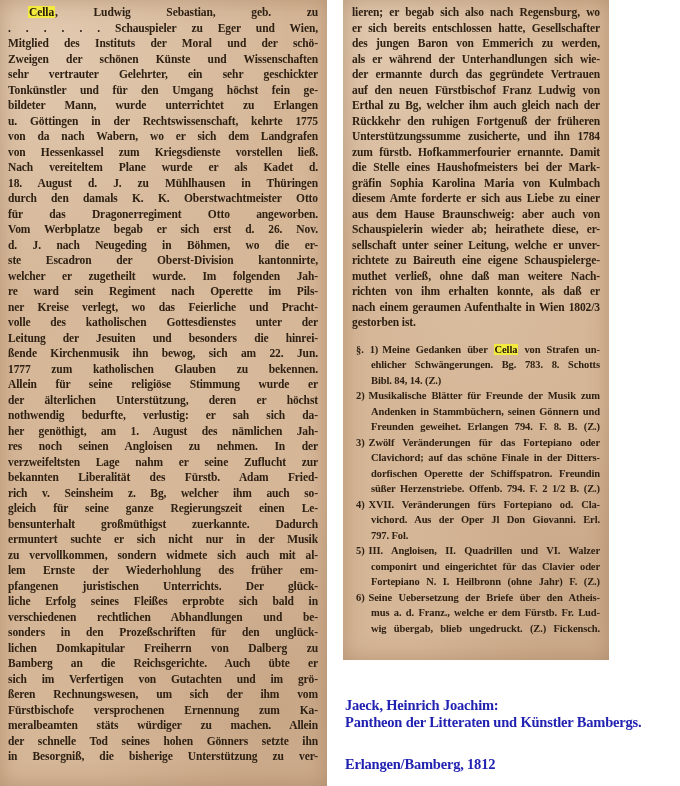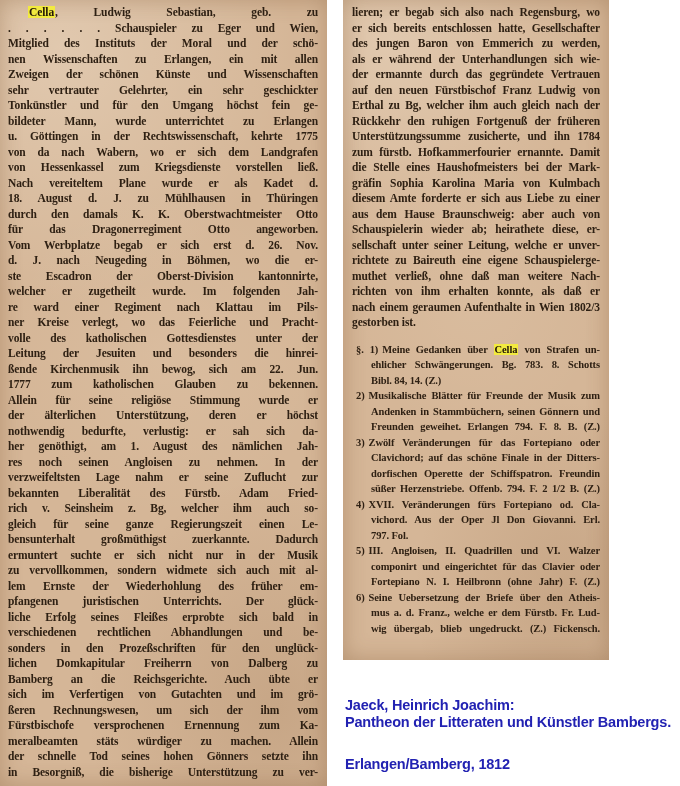--- a/index.html
+++ b/index.html
@@ -34,49 +34,48 @@
   }
   .tl.noj{text-align-last:left;}
   .tl.indent{padding-left:20px;}
   .bib{margin-top:11px;}
   .bib .tl{font-size:10.5px;padding-left:19px;}
   .bib .tl.first{padding-left:4px;}
   .bib-label{padding-right:4px;}
   .hl{background:var(--hl);color:#211607;padding:0 1px;}
   .caption{
     position:absolute;left:345px;top:697px;width:330px;
-    font-family:Liberation Sans, sans-serif;font-weight:700;
+    font-family:Liberation Serif, serif;font-weight:700;
     font-size:14.5px;line-height:17px;color:var(--blue);letter-spacing:-0.2px;
   }
   .caption .l3{margin-top:25px;}
 </style>
 </head>
 <body>
 
 <div class="strip strip-left" id="leftCol">
     <div class="tl indent"><span class="hl">Cella</span>, Ludwig Sebastian, geb. zu</div>
     <div class="tl">. . . . . . Schauspieler zu Eger und Wien,</div>
     <div class="tl">Mitglied des Instituts der Moral und der schö-</div>
-    <div class="tl">nen Wissenschaften zu Erlangen, ein mit allen</div>
     <div class="tl">Zweigen der schönen Künste und Wissenschaften</div>
     <div class="tl">sehr vertrauter Gelehrter, ein sehr geschickter</div>
     <div class="tl">Tonkünstler und für den Umgang höchst fein ge-</div>
     <div class="tl">bildeter Mann, wurde unterrichtet zu Erlangen</div>
     <div class="tl">u. Göttingen in der Rechtswissenschaft, kehrte 1775</div>
     <div class="tl">von da nach Wabern, wo er sich dem Landgrafen</div>
     <div class="tl">von Hessenkassel zum Kriegsdienste vorstellen ließ.</div>
     <div class="tl">Nach vereiteltem Plane wurde er als Kadet d.</div>
     <div class="tl">18. August d. J. zu Mühlhausen in Thüringen</div>
     <div class="tl">durch den damals K. K. Oberstwachtmeister Otto</div>
     <div class="tl">für das Dragonerregiment Otto angeworben.</div>
     <div class="tl">Vom Werbplatze begab er sich erst d. 26. Nov.</div>
     <div class="tl">d. J. nach Neugeding in Böhmen, wo die er-</div>
     <div class="tl">ste Escadron der Oberst-Division kantonnirte,</div>
     <div class="tl">welcher er zugetheilt wurde. Im folgenden Jah-</div>
-    <div class="tl">re ward einer Regiment nach Klattau im Pils-</div>
+    <div class="tl">re ward sein Regiment nach Operette im Pils-</div>
     <div class="tl">ner Kreise verlegt, wo das Feierliche und Pracht-</div>
     <div class="tl">volle des katholischen Gottesdienstes unter der</div>
     <div class="tl">Leitung der Jesuiten und besonders die hinrei-</div>
     <div class="tl">ßende Kirchenmusik ihn bewog, sich am 22. Jun.</div>
     <div class="tl">1777 zum katholischen Glauben zu bekennen.</div>
     <div class="tl">Allein für seine religiöse Stimmung wurde er</div>
     <div class="tl">der älterlichen Unterstützung, deren er höchst</div>
     <div class="tl">nothwendig bedurfte, verlustig: er sah sich da-</div>
     <div class="tl">her genöthigt, am 1. August des nämlichen Jah-</div>
     <div class="tl">res noch seinen Angloisen zu nehmen. In der</div>

